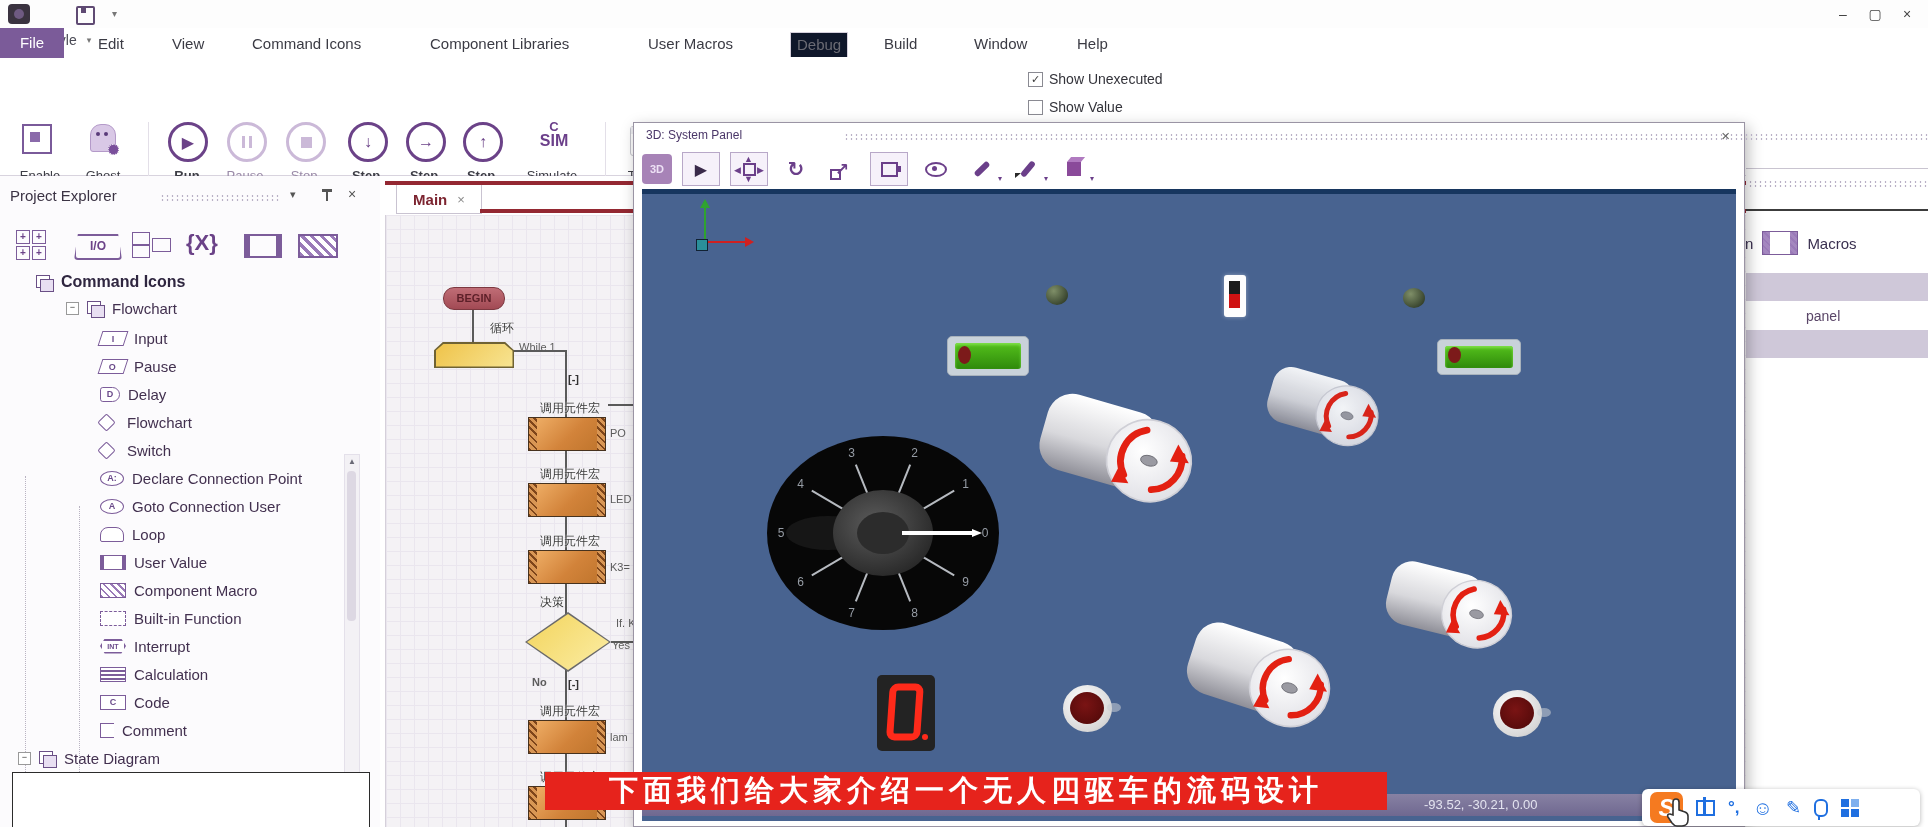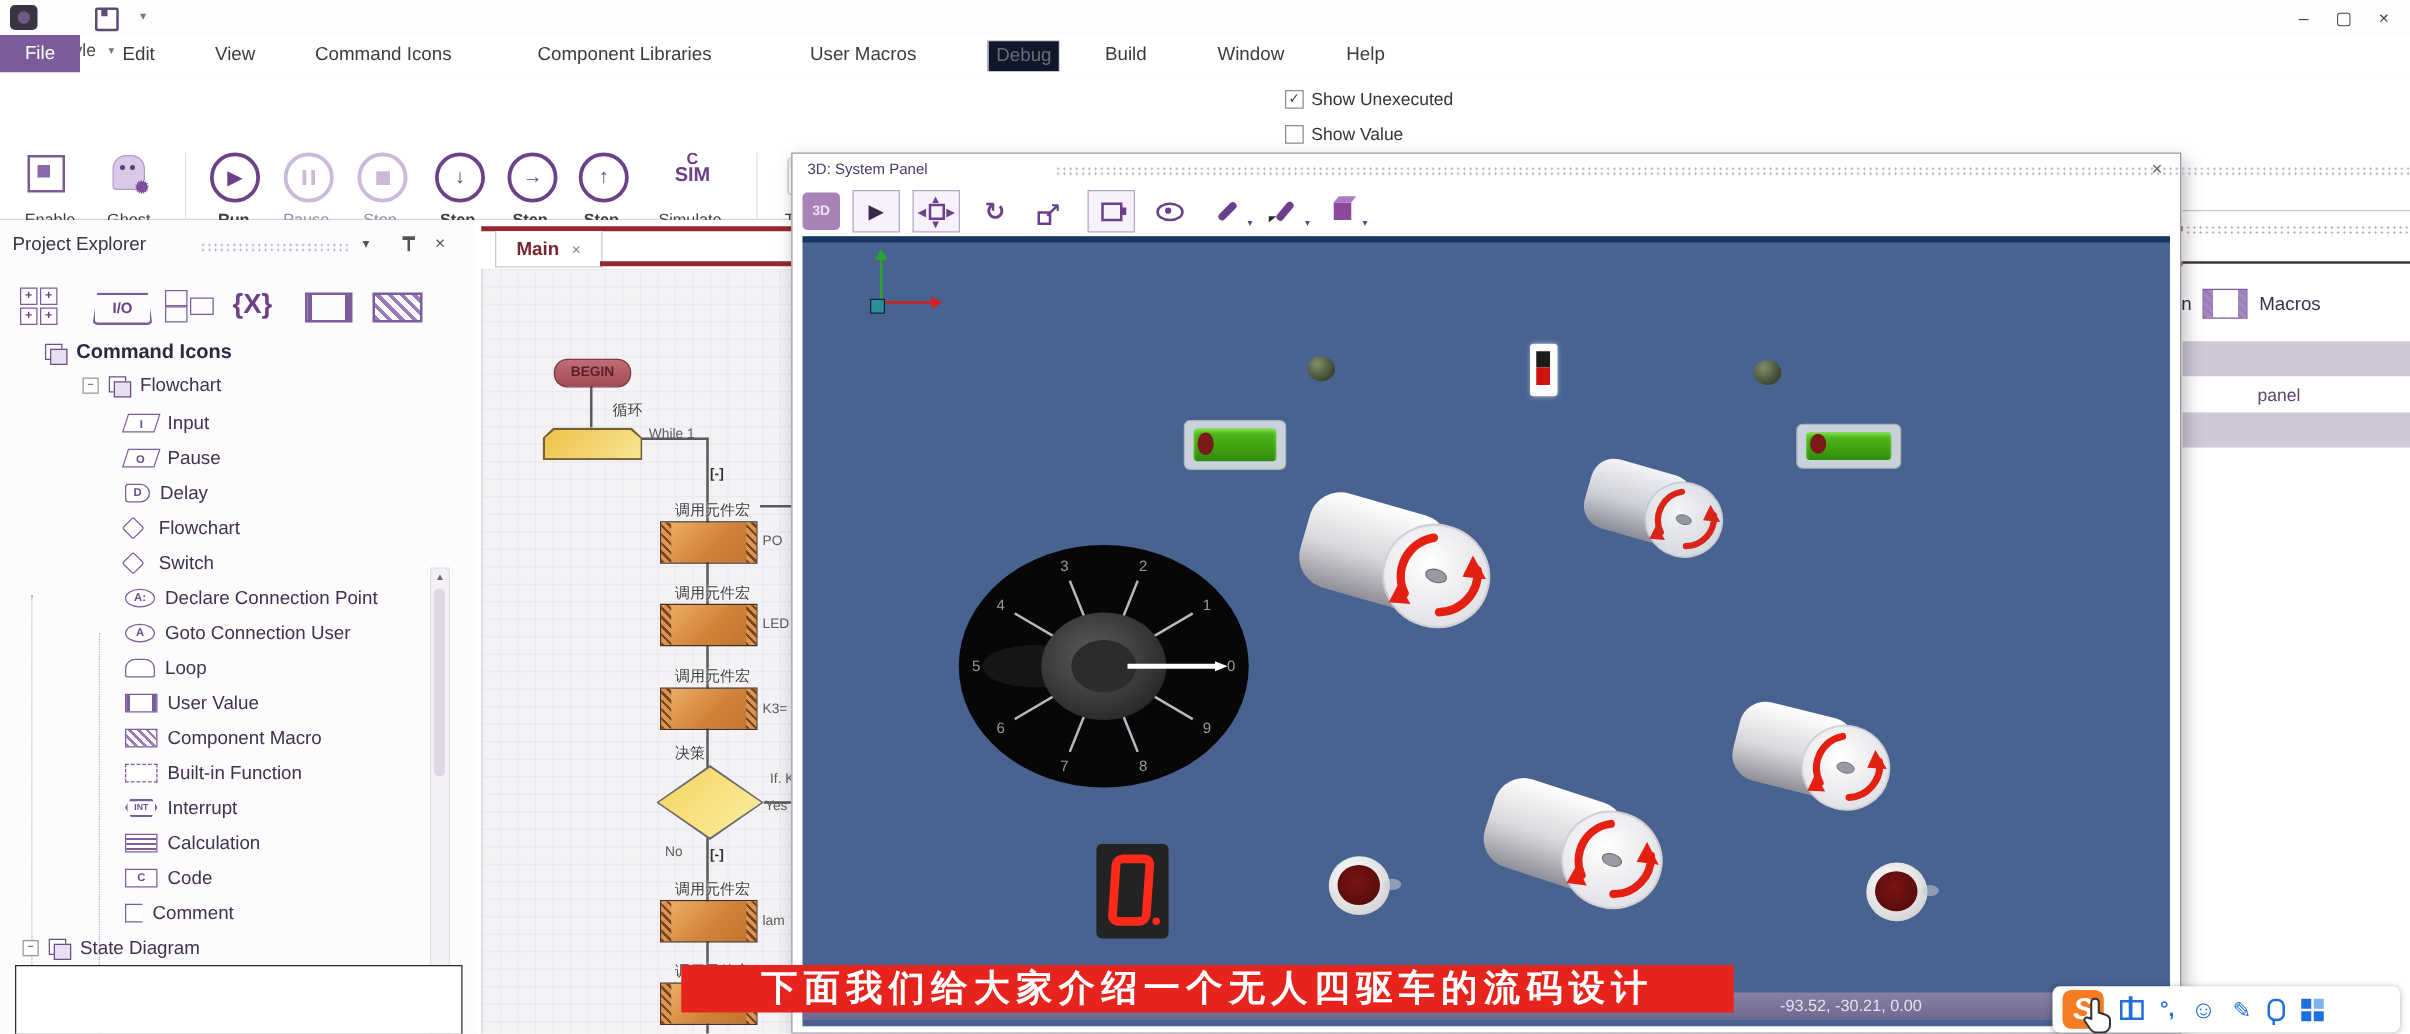--- a/index.html
+++ b/index.html
@@ -445,21 +445,21 @@
     <div class="fc-caption" style="left:154px;top:318px">调用元件宏</div>
     <div class="macro" style="top:335px"></div>
     <div class="fc-side" style="left:224px;top:346px">K3=</div>
 
     <div class="fc-caption" style="left:154px;top:379px">决策</div>
     <div class="diam-o" style="left:139px;top:397px;width:86px;height:60px">
         <div class="diam-i"></div>
       </div>
     <div class="fc-side" style="left:230px;top:402px">If. K3</div>
     <div class="fc-side" style="left:226px;top:424px">Yes</div>
-    <div class="fc-side" style="left:146px;top:461px;font-weight:normal">No</div>
+    <div class="fc-side" style="left:146px;top:461px;font-weight:bold">No</div>
     <div class="fc-side" style="left:182px;top:463px;font-weight:bold;color:#333">[-]</div>
     <div class="fc-line" style="left:225px;top:426px;width:28px;height:2px"></div>
 
     <div class="fc-caption" style="left:154px;top:488px">调用元件宏</div>
     <div class="macro" style="top:505px"></div>
     <div class="fc-side" style="left:224px;top:516px">lam</div>
 
     <div class="fc-caption" style="left:154px;top:554px">调用元件宏</div>
     <div class="macro" style="top:571px"></div>
     <div class="fc-side" style="left:224px;top:582px">lam</div>

